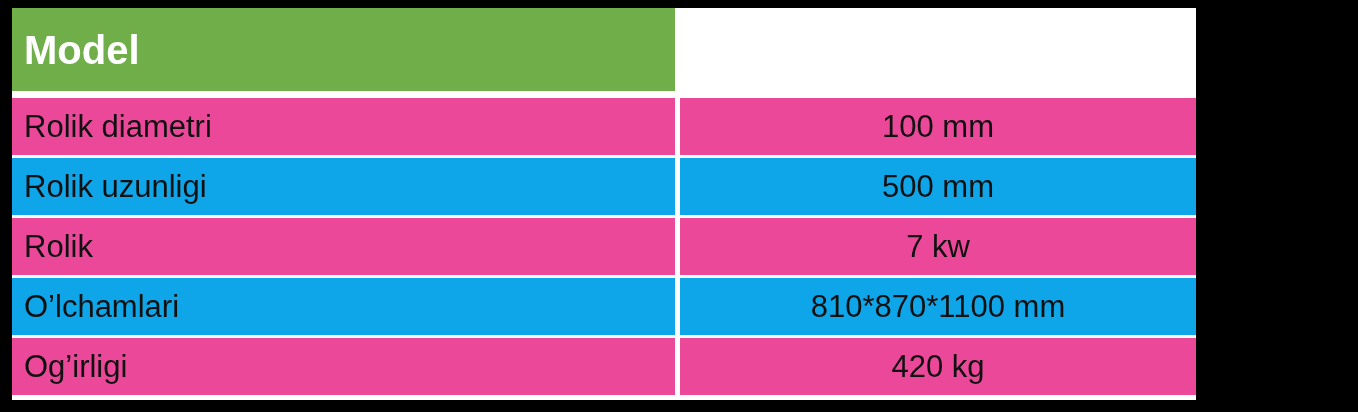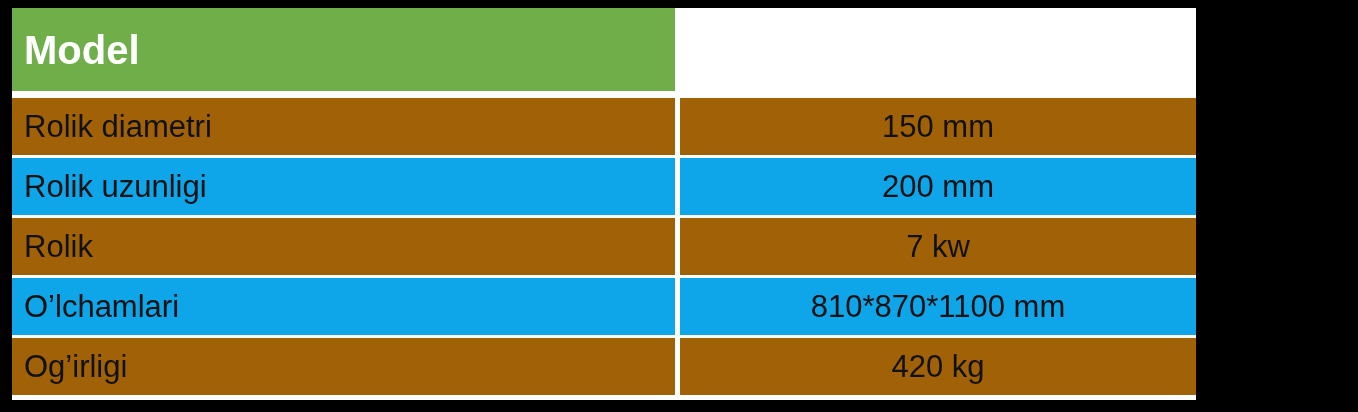--- a/index.html
+++ b/index.html
@@ -52,21 +52,21 @@
     justify-content: center;
   }
 
   
   .spec-row.data-row {
     height: 57px;
   }
   .spec-row.data-row + .spec-row.data-row {
     margin-top: 3px;
   }
-  .spec-row.band-dark .cell  { background: #a16207; }
+  .spec-row.band-dark .cell  { background: #ec4899; }
   .spec-row.band-light .cell { background: #0ea5e9; }
 
   .cell {
     display: flex;
     align-items: center;
     font-size: 31px;
     color: #111111;
     line-height: 1;
     white-space: nowrap;
     overflow: hidden;
@@ -100,27 +100,27 @@
   <div class="spec-table">
 
     <div class="spec-row header-row">
       <div class="cell col-label">Model</div>
       <div class="col-gap"></div>
     </div>
 
     <div class="spec-row data-row band-dark">
       <div class="cell col-label">Rolik diametri</div>
       <div class="col-gap"></div>
-      <div class="cell col-value">150 mm</div>
+      <div class="cell col-value">100 mm</div>
     </div>
 
     <div class="spec-row data-row band-light">
       <div class="cell col-label">Rolik uzunligi</div>
       <div class="col-gap"></div>
-      <div class="cell col-value">200 mm</div>
+      <div class="cell col-value">500 mm</div>
     </div>
 
     <div class="spec-row data-row band-dark">
       <div class="cell col-label">Rolik</div>
       <div class="col-gap"></div>
       <div class="cell col-value">7 kw</div>
     </div>
 
     <div class="spec-row data-row band-light">
       <div class="cell col-label">O’lchamlari</div>

